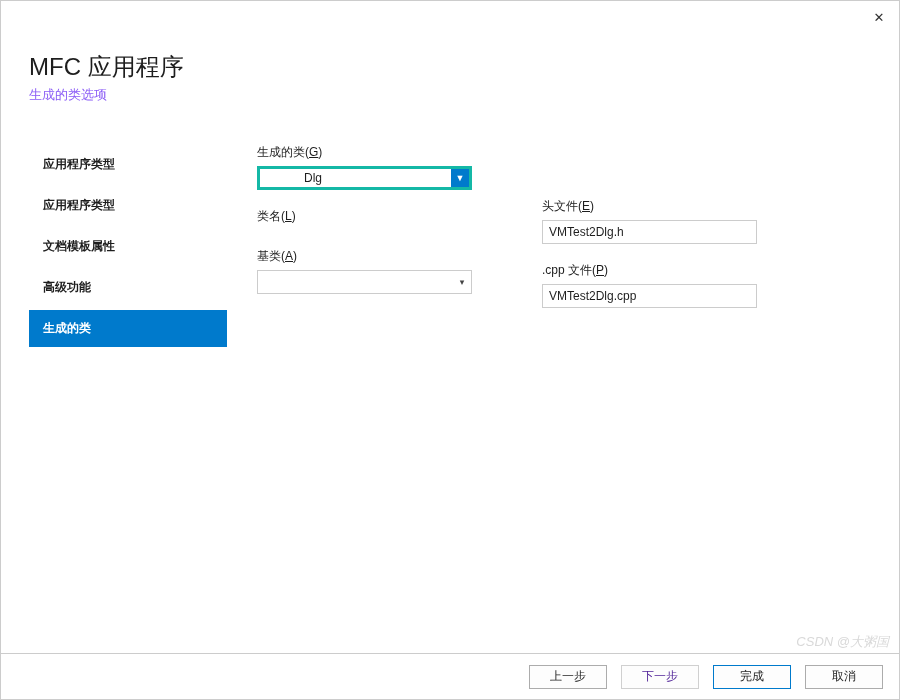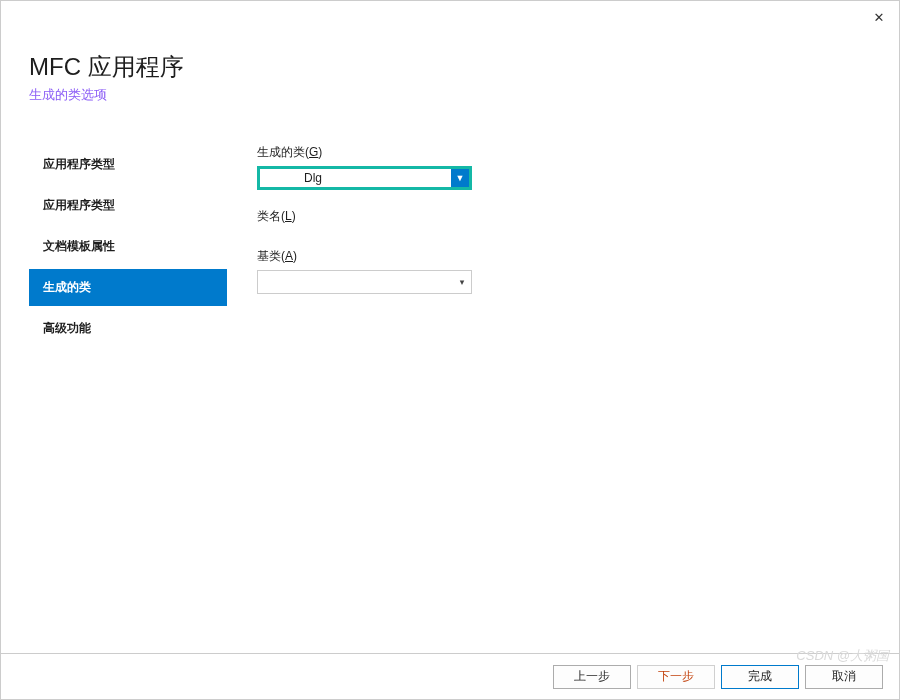--- a/index.html
+++ b/index.html
@@ -112,46 +112,46 @@
       color: #fff;
     }
     .dropdown .val { flex: 1; }
     .footer {
       border-top: 1px solid #ccc;
       height: 46px;
       display: flex;
       align-items: center;
       justify-content: flex-end;
       padding: 0 16px;
-      gap: 6px;
+      gap: 14px;
     }
     .btn {
       min-width: 78px;
       height: 24px;
       border: 1px solid #acacac;
       background: #fdfdfd;
       font-size: 12px;
       display: flex;
       align-items: center;
       justify-content: center;
       cursor: pointer;
       color: #1e1e1e;
     }
     .btn.disabled {
-      color: #c2410c;
+      color: #4c1d95;
       border-color: #d0d0d0;
       cursor: default;
     }
     .btn.default {
       border: 1px solid #007acc;
       text-align: right;
     }
     .watermark {
       position: absolute;
-      right: 10px; bottom: 34px;
+      right: 10px; bottom: 48px;
       color: #d9d9d9;
       font-size: 13px;
       font-style: italic;
       pointer-events: none;
     }
   </style>
 </head>
 <body>
 
 <div class="titlebar">
@@ -163,22 +163,22 @@
 <div class="header">
   <div class="header-title">MFC 应用程序</div>
   <div class="header-subtitle">生成的类选项</div>
 </div>
 
 <div class="body">
   <div class="sidebar">
     <div class="sidebar-item"><span>应用程序类型</span></div>
     <div class="sidebar-item"><span>应用程序类型</span></div>
     <div class="sidebar-item"><span>文档模板属性</span></div>
+    <div class="sidebar-item"><span>高级功能</span></div>
     <div class="sidebar-item active"><span>生成的类</span></div>
-    <div class="sidebar-item"><span>高级功能</span></div>
   </div>
 
   <div class="content">
     <div class="col">
 
       <div class="field-group">
         <div class="field-label"><span>生成的类(</span><u>G</u><span>)</span></div>
         <div class="dropdown primary">
           <span class="val">Dlg</span>
           <span class="arrow">▼</span>
@@ -191,20 +191,38 @@
 
       <div class="field-group">
         <div class="field-label"><span>基类(</span><u>A</u><span>)</span></div>
         <div class="dropdown">
           <span class="arrow">▾</span>
         </div>
       </div>
 
     </div>
 
+    <div class="col">
+      <div style="height:48px"></div>
+
+      <div class="field-group">
+        <div class="field-label"><span>头文件(</span><u>E</u><span>)</span></div>
+        <div class="textbox">
+          <span>VMTest2Dlg.h</span>
+        </div>
+      </div>
+
+      <div class="field-group">
+        <div class="field-label"><span>.cpp 文件(</span><u>P</u><span>)</span></div>
+        <div class="textbox">
+          <span>VMTest2Dlg.cpp</span>
+        </div>
+      </div>
+
+    </div>
   </div>
 </div>
 
 <div class="watermark">CSDN @大粥国</div>
 
 <div class="footer">
   <div class="btn">
       <span>上一步</span>
     </div>
   <div class="btn disabled">

